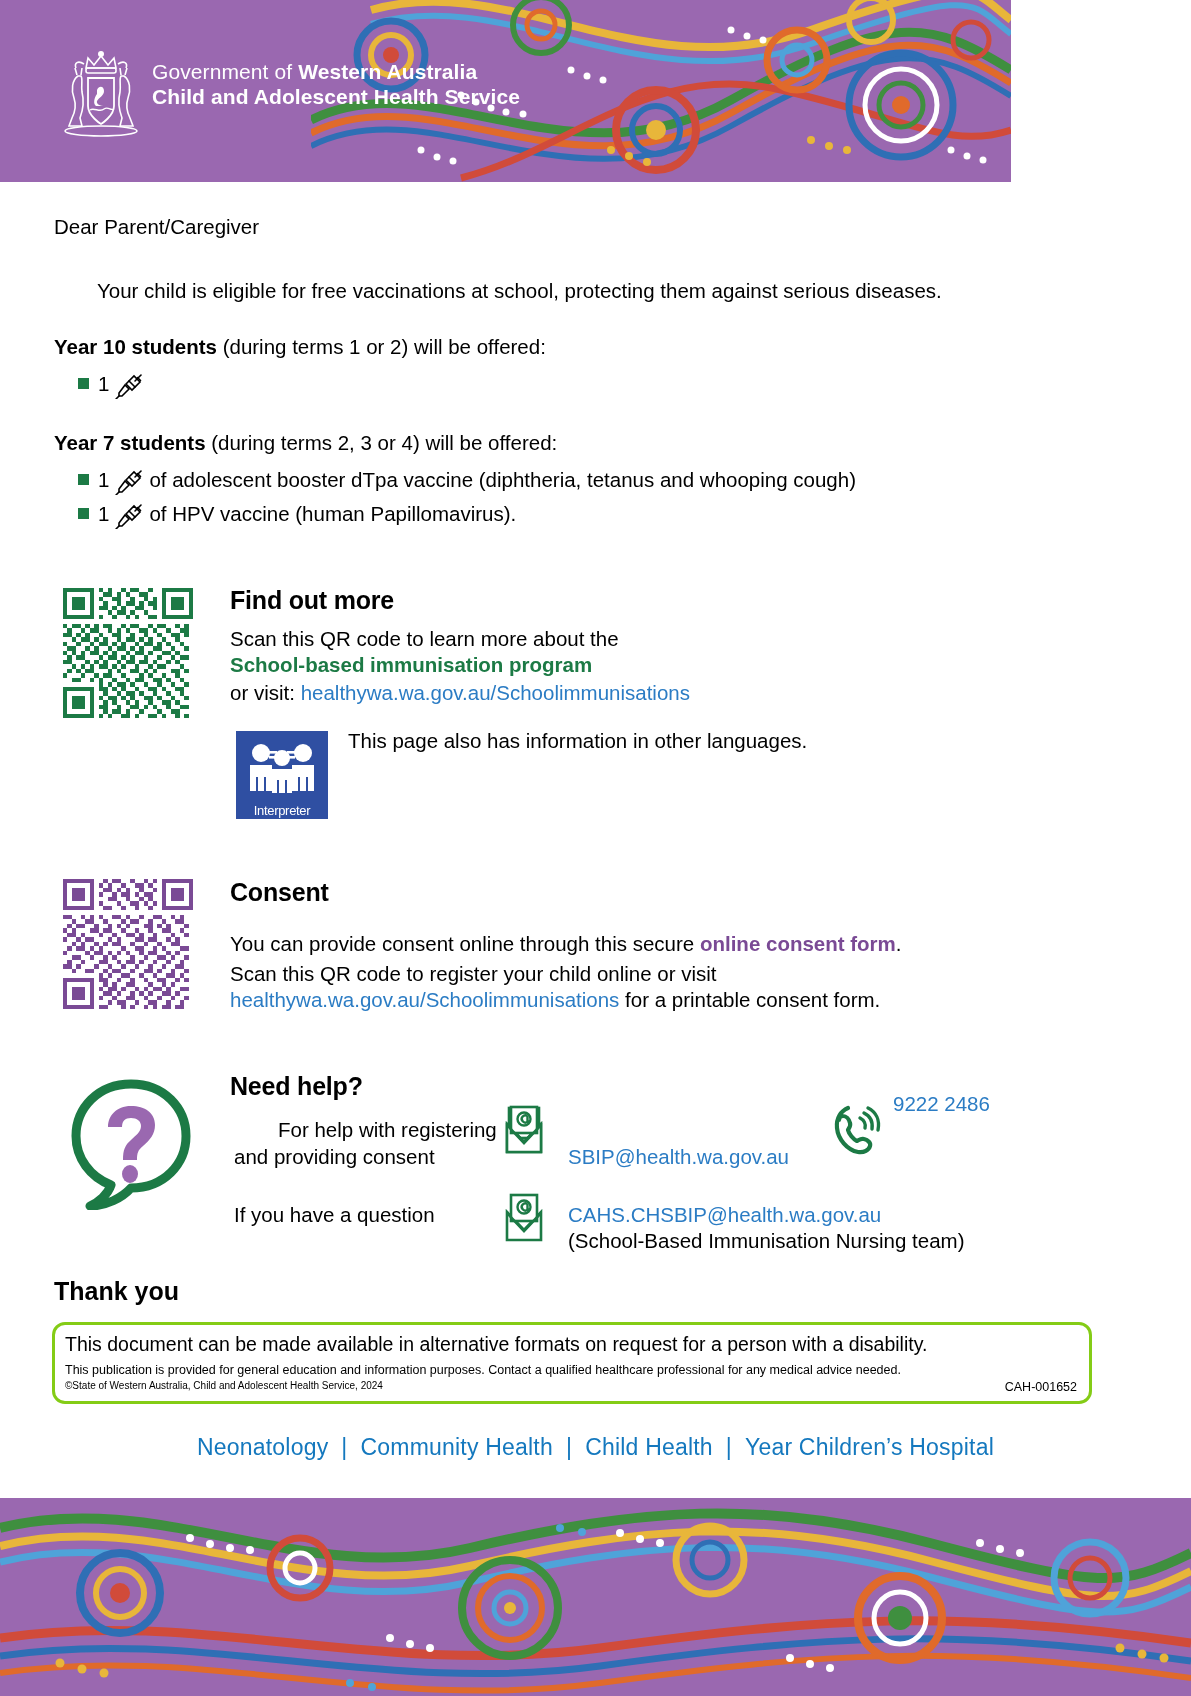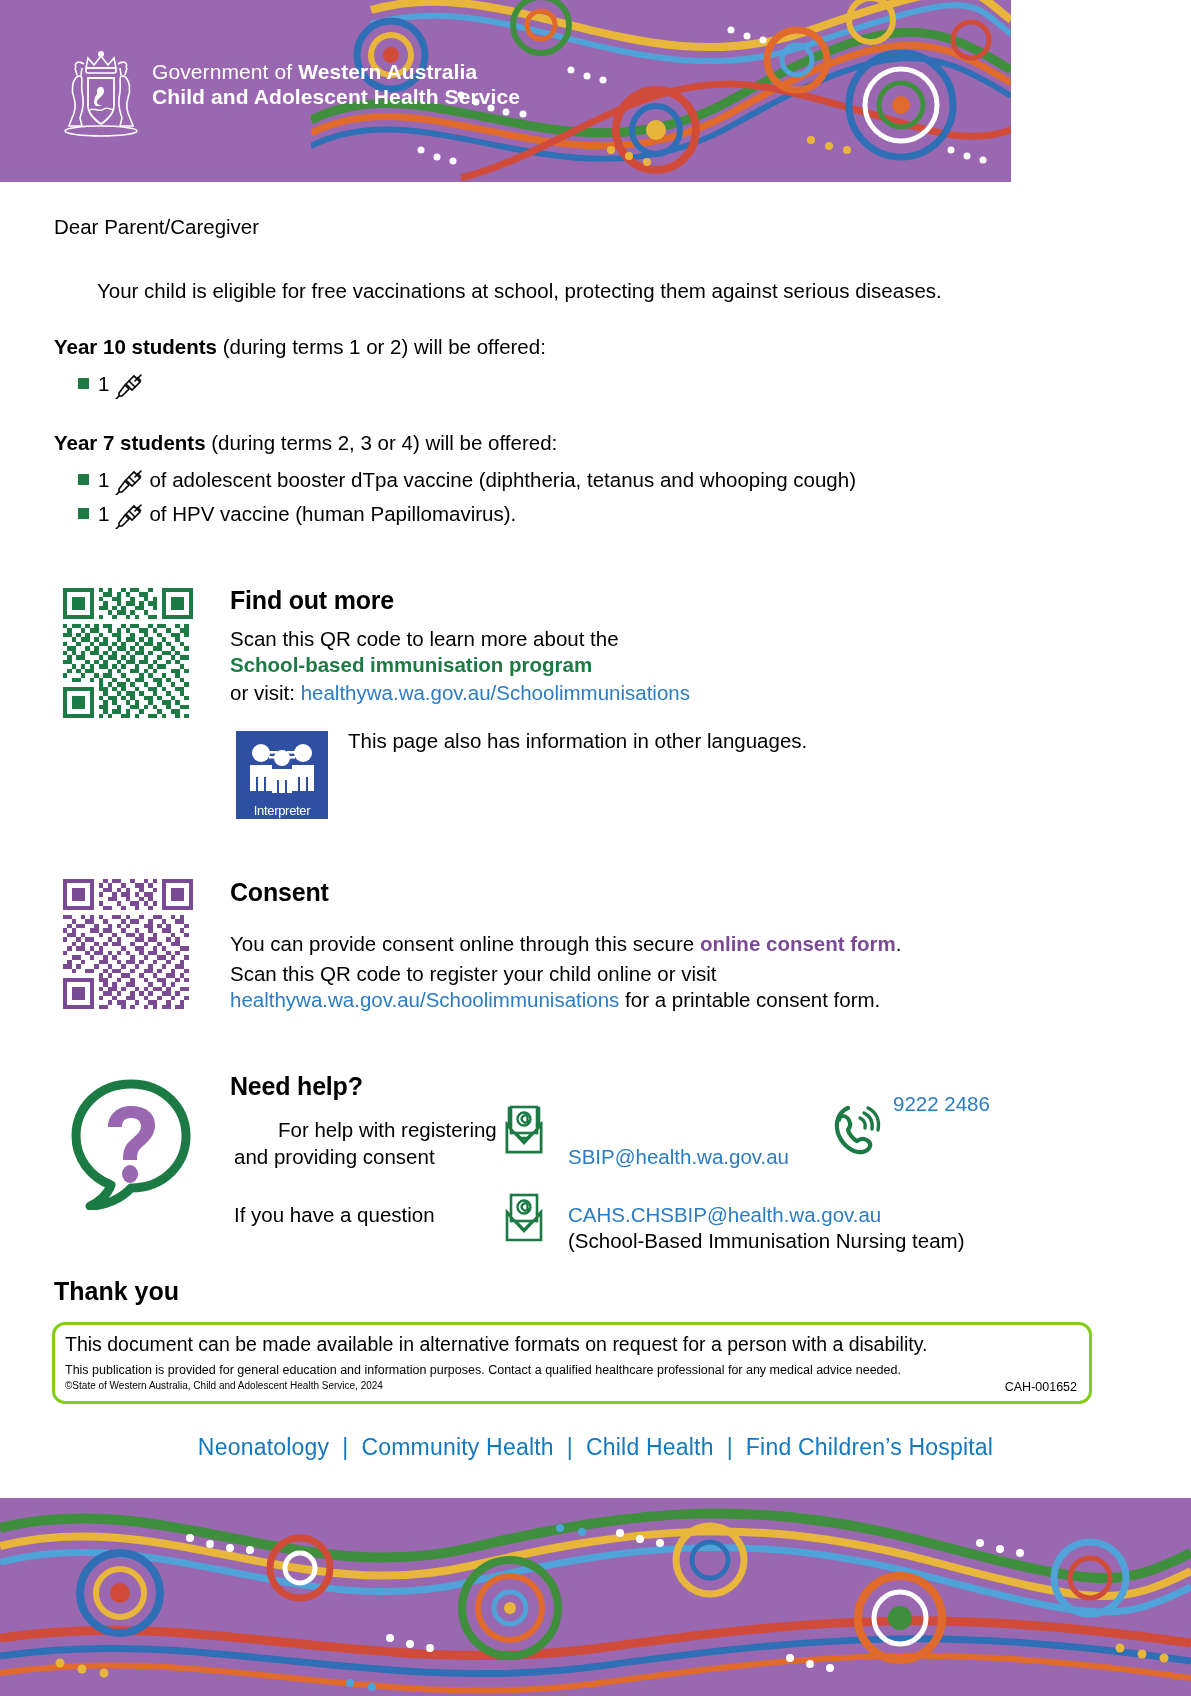--- a/index.html
+++ b/index.html
@@ -979,21 +979,21 @@
   <div class="h-thanks">Thank you</div>
 
   <div class="disc">
     <div class="disc-main">This document can be made available in alternative formats on request for a person with a disability.</div>
     <div class="disc-sub1">This publication is provided for general education and information purposes. Contact a qualified healthcare professional for any medical advice needed.</div>
     <div class="disc-sub2">©State of Western Australia, Child and Adolescent Health Service, 2024</div>
     <div class="disc-code">CAH-001652</div>
   </div>
 
   <div class="services">
-    <span>Neonatology</span><span class="sep">|</span><span>Community Health</span><span class="sep">|</span><span>Child Health</span><span class="sep">|</span><span>Find Children’s Hospital</span>
+    <span>Neonatology</span><span class="sep">|</span><span>Community Health</span><span class="sep">|</span><span>Child Health</span><span class="sep">|</span><span>Year Children’s Hospital</span>
   </div>
 
   <div class="footer">
     <svg width="1191" height="198" viewBox="0 0 1191 198" xmlns="http://www.w3.org/2000/svg">
       <rect width="1191" height="198" fill="#9a68b0"></rect>
       <g>
         <path d="M0 30 C 160 -10, 300 90, 470 50 S 760 0, 930 45 S 1120 90, 1191 55" stroke="#3f8f3f" stroke-width="10" fill="none"></path>
         <path d="M0 48 C 160 8, 300 108, 470 68 S 760 18, 930 63 S 1120 108, 1191 73" stroke="#e8b63a" stroke-width="8" fill="none"></path>
         <path d="M0 64 C 160 24, 300 124, 470 84 S 760 34, 930 79 S 1120 124, 1191 89" stroke="#4fa3d9" stroke-width="7" fill="none"></path>
         <path d="M0 140 C 200 110, 380 180, 600 150 S 950 110, 1191 145" stroke="#d14b3a" stroke-width="9" fill="none"></path>

